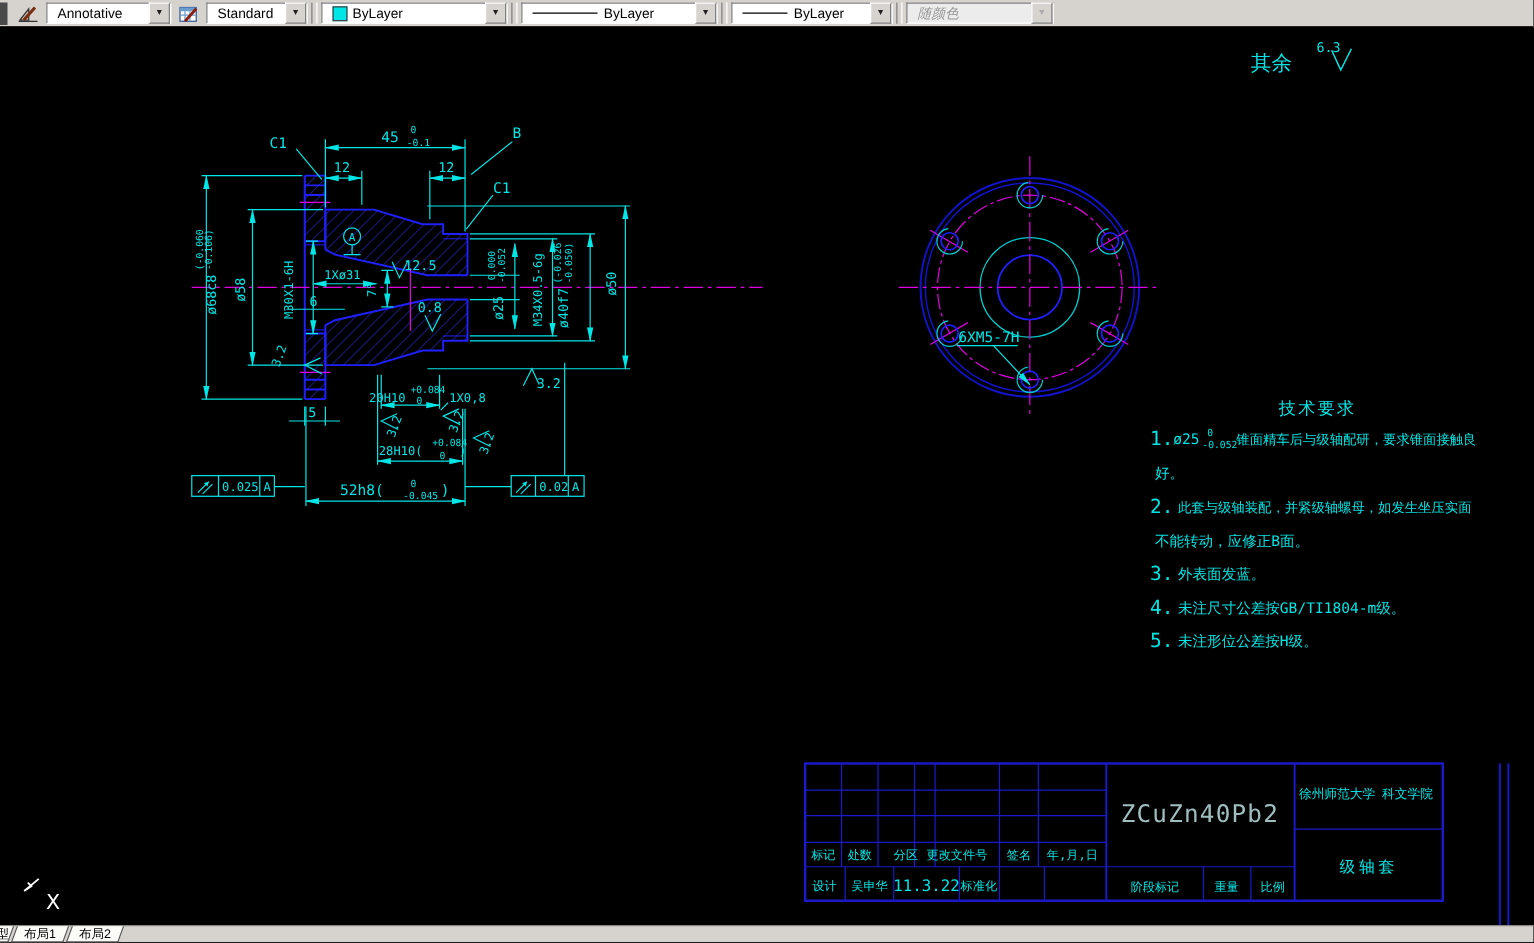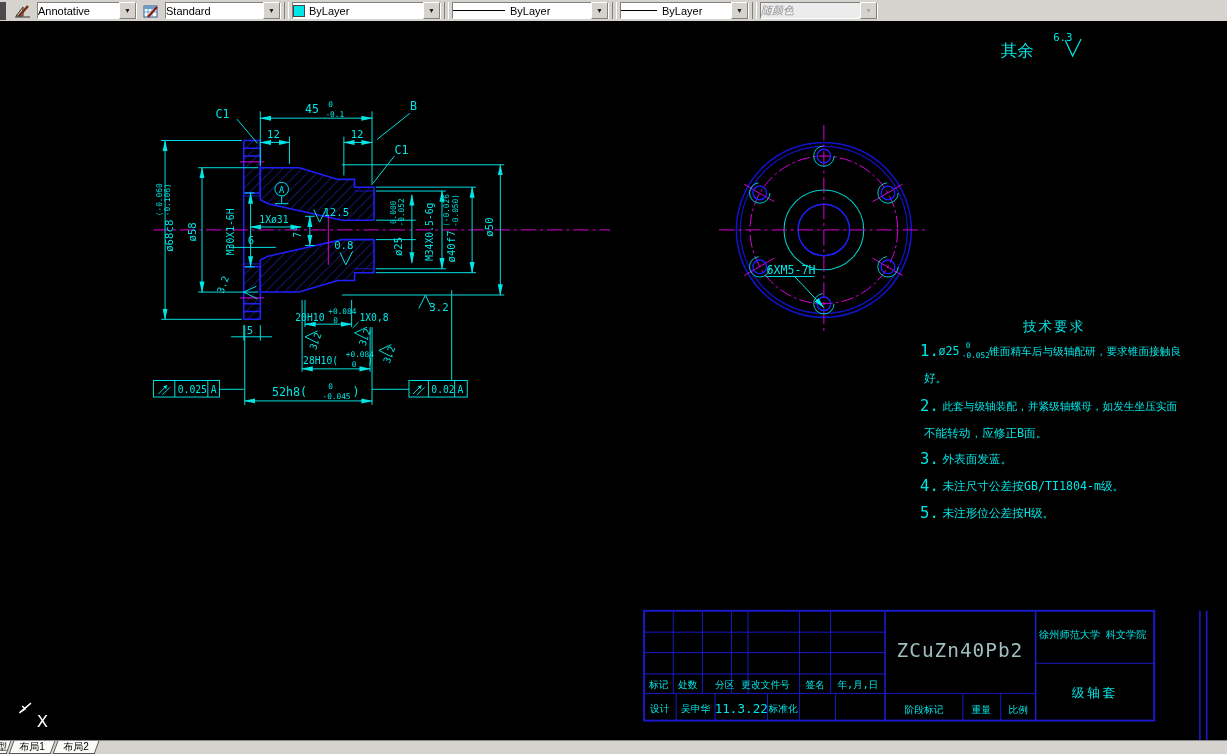--- a/index.html
+++ b/index.html
@@ -4,21 +4,21 @@
 <style>
   html,body{margin:0;padding:0;background:#000;}
   .screen{position:relative;width:1227px;height:754px;background:#000;overflow:hidden;
           font-family:"Liberation Sans",sans-serif;}
   
   .toolbar{position:absolute;top:0;left:0;width:1227px;height:21px;background:#d6d3ce;
            border-bottom:1px solid #7a7a7a;display:flex;align-items:center;}
   .tb-sliver{width:6px;height:18px;background:#4a4a4a;margin-right:3px;}
   .tbtn{width:24px;height:18px;display:flex;align-items:center;justify-content:center;margin:0 2px;}
   .combo{height:17px;background:#fff;border:1px solid;border-color:#808080 #fff #fff #808080;
-         display:flex;align-items:center;font-size:11px;color:#000;padding-left:0;box-sizing:border-box;}
+         display:flex;align-items:center;font-size:11px;color:#000;padding-left:8px;box-sizing:border-box;}
   .combo .cbtn{margin-left:auto;width:15px;height:15px;background:#d6d3ce;border:1px solid;
          border-color:#fff #808080 #808080 #fff;display:flex;align-items:center;justify-content:center;
          font-size:7px;color:#222;}
   .combo.disabled{background:#ececec;color:#979797;font-style:italic;}
   .combo.disabled .cbtn{color:#aaa;}
   .swatch{width:10px;height:10px;background:#00e5e5;border:1px solid #444;margin-right:4px;}
   .linesample{height:1px;background:#000;margin-right:5px;}
   .sep{width:3px;height:17px;border-left:1px solid #808080;border-right:1px solid #fff;margin:0 3px;}
   
   .canvas{position:absolute;top:21px;left:0;width:1227px;height:720px;background:#000;}
@@ -53,21 +53,21 @@
       <span class="cbtn">▼</span>
     </div>
     <div class="tbtn">
       <svg width="18" height="16" viewBox="0 0 18 16">
         <rect x="2" y="3" width="13" height="11" fill="#fff" stroke="#335a99"></rect>
         <rect x="2" y="3" width="13" height="3" fill="#6a9ccc"></rect>
         <path d="M2,9 H15 M6,6 V14 M10,6 V14" stroke="#6a9ccc" stroke-width="1"></path>
         <path d="M6,14 L15,4" stroke="#8a1d10" stroke-width="2.2"></path>
       </svg>
     </div>
-    <div class="combo" style="width:116px">
+    <div class="combo" style="width:81px">
       <span>Standard</span>
       <span class="cbtn">▼</span>
     </div>
     <div class="sep"></div>
     <div class="combo" style="width:149px">
       <span class="swatch"></span>
       <span>ByLayer</span>
       <span class="cbtn">▼</span>
     </div>
     <div class="sep"></div>

